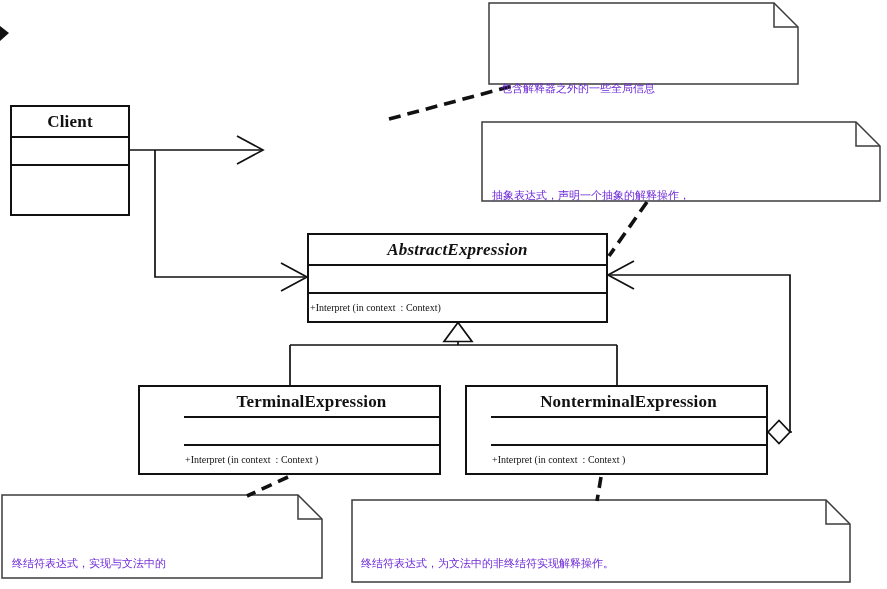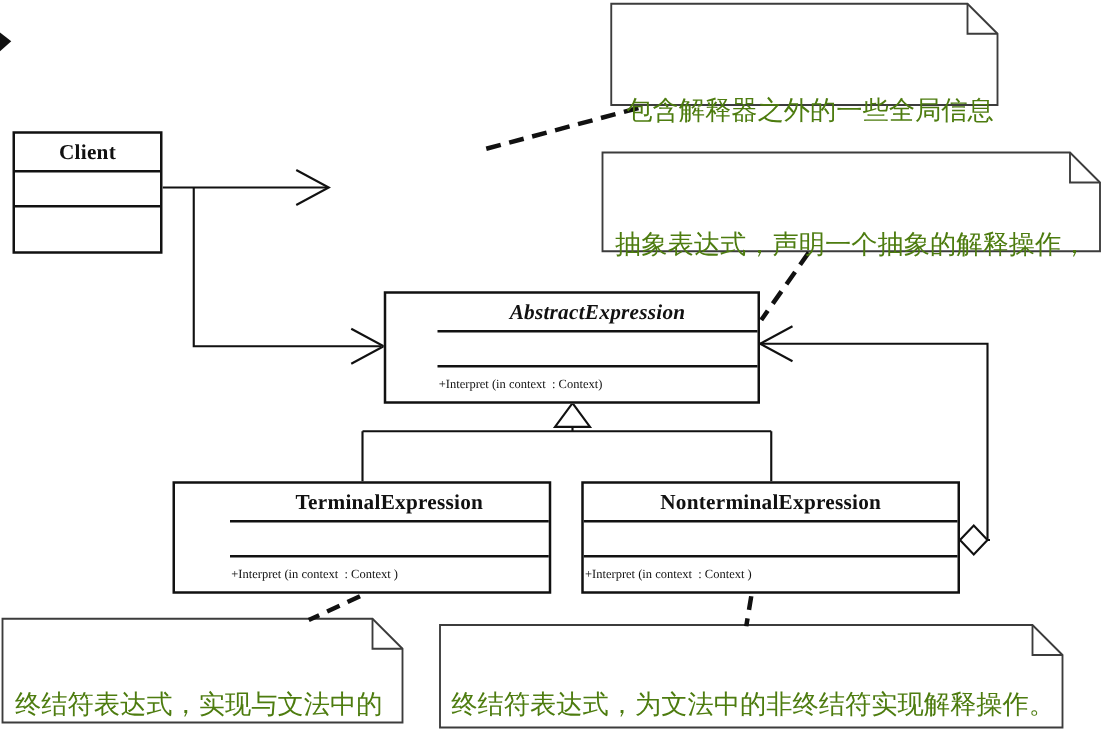--- a/index.html
+++ b/index.html
@@ -30,21 +30,21 @@
   .cls .o{
     flex:1;
     display:flex;align-items:center;
     font-family:Liberation Serif, serif;
     font-size:10px;color:#111;
     white-space:pre;overflow:hidden;
     padding-left:1px;
   }
   .note-text{
     position:absolute;
-    font-size:21px;line-height:23px;color:#4d7c0f;
+    font-size:11px;line-height:23px;color:#6d28d9;
     font-family:"Liberation Serif","DejaVu Serif",serif;
     white-space:pre;
   }
 </style>
 </head>
 <body>
 
 <div id="canvas">
 
   <svg id="overlay" width="887" height="589" viewBox="0 0 887 589" xmlns="http://www.w3.org/2000/svg">
@@ -80,40 +80,40 @@
       <path d="M352,500 L826,500 L850,524 L850,582 L352,582 Z" fill="#fff" stroke="#3c3c3c" stroke-width="1.5"></path>
       <path d="M826,500 L826,524 L850,524" fill="none" stroke="#3c3c3c" stroke-width="1.5"></path>
     </g>
 
     <path d="M389,119 L516,85" stroke="#111" stroke-width="3.6" stroke-dasharray="12 7" fill="none"></path>
     <path d="M647,202 L609,256" stroke="#111" stroke-width="3.6" stroke-dasharray="12 7" fill="none"></path>
     <path d="M288,477 L247,496" stroke="#111" stroke-width="3.6" stroke-dasharray="11 7" fill="none"></path>
     <path d="M601,477 L597,501" stroke="#111" stroke-width="3.6" stroke-dasharray="11 7" fill="none"></path>
   </svg>
 
-  <div class="cls" style="left:10px;top:105px;width:120px;height:98px;text-align:right;">
+  <div class="cls" style="left:10px;top:105px;width:120px;height:111px;text-align:right;">
     <div class="t">Client</div>
     <div class="a"></div>
     <div class="o"></div>
   </div>
 
 
-  <div class="cls" style="left:307px;top:233px;width:301px;height:90px;padding-left:41px;">
+  <div class="cls" style="left:307px;top:233px;width:301px;height:90px;">
     <div class="t italic">AbstractExpression</div>
     <div class="a"></div>
     <div class="o">+Interpret (in context  : Context)</div>
   </div>
 
   <div class="cls" style="left:138px;top:385px;width:303px;height:90px;padding-left:44px;">
     <div class="t">TerminalExpression</div>
     <div class="a"></div>
     <div class="o">+Interpret (in context  : Context )</div>
   </div>
 
-  <div class="cls" style="left:465px;top:385px;width:303px;height:90px;">
+  <div class="cls" style="left:465px;top:385px;width:303px;height:90px;padding-left:24px;">
     <div class="t">NonterminalExpression</div>
     <div class="a"></div>
     <div class="o">+Interpret (in context  : Context )</div>
   </div>
 
   <div class="note-text" style="left:501px;top:31px;">
     <div>包含解释器之外的一些全局信息</div>
   </div>
 
   <div class="note-text" style="left:492px;top:138px;">

